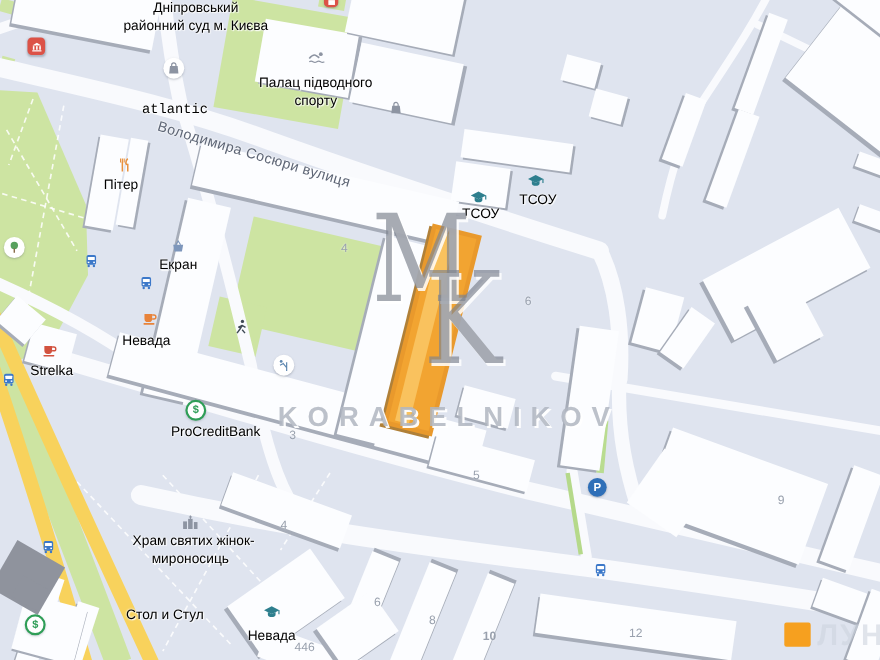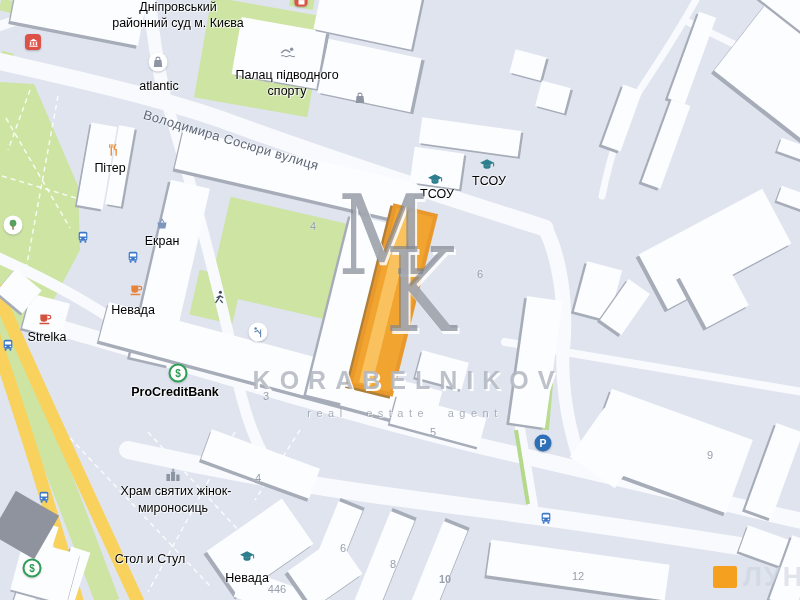--- a/index.html
+++ b/index.html
@@ -357,28 +357,28 @@
       </div>
       <div class="poi" style="left: 543px; top: 443px;">
         <div class="chip-blue">
           <svg width="11" height="11" viewBox="0 0 10 10">
             <text x="5" y="8.4" text-anchor="middle" font-size="9.5" font-weight="bold" fill="#ffffff" font-family="Liberation Sans,sans-serif">P</text>
           </svg>
         </div>
       </div>
       <div class="map-label" style="left: 178px; top: 7px;">Дніпровський</div>
       <div class="map-label" style="left: 178px; top: 23px;">районний суд м. Києва</div>
-      <div class="map-label" style="left: 159px; top: 86px;">atlantic</div>
+      <div class="map-label" style="left: 159px; top: 100px; font-family: Liberation Mono, monospace;">atlantic</div>
       <div class="map-label" style="left: 287px; top: 75px;">Палац підводного</div>
       <div class="map-label" style="left: 287px; top: 91px;">спорту</div>
       <div class="map-label" style="left: 110px; top: 168px;">Пітер</div>
       <div class="map-label" style="left: 162px; top: 241px;">Екран</div>
       <div class="map-label" style="left: 133px; top: 310px;">Невада</div>
       <div class="map-label" style="left: 47px; top: 337px;">Strelka</div>
-      <div class="map-label" style="left: 175px; top: 392px; font-weight: bold;">ProCreditBank</div>
+      <div class="map-label" style="left: 196px; top: 392px;">ProCreditBank</div>
       <div class="map-label" style="left: 437px; top: 194px;">ТСОУ</div>
       <div class="map-label" style="left: 489px; top: 181px;">ТСОУ</div>
       <div class="map-label" style="left: 176px; top: 491px;">Храм святих жінок-</div>
       <div class="map-label" style="left: 173px; top: 508px;">мироносиць</div>
       <div class="map-label" style="left: 150px; top: 559px; text-align: center;">Стол и Стул</div>
       <div class="map-label" style="left: 247px; top: 578px;">Невада</div>
       <div class="house-number" style="left: 313px; top: 226px;">4</div>
       <div class="house-number" style="left: 480px; top: 274px;">6</div>
       <div class="house-number" style="left: 266px; top: 396px;">3</div>
       <div class="house-number" style="left: 433px; top: 432px;">5</div>
@@ -389,20 +389,19 @@
       <div class="house-number" style="left: 578px; top: 576px;">12</div>
       <div class="house-number" style="left: 710px; top: 455px;">9</div>
       <div class="house-number" style="left: 277px; top: 589px;">446</div>
     </div>
 
   <div class="street-label" id="street-label" style="left: 231px; top: 140px; transform: translate(-50%, -50%) rotate(16.5deg);">Володимира Сосюри вулиця</div>
 
   <div class="wm-letter" style="left:338px;top:192px;font-size:110px;transform:scaleX(.8);">M</div>
   <div class="wm-letter" style="left:385px;top:245px;font-size:116px;transform:scaleX(.82);">K</div>
   <div id="wm-brand">KORABELNIKOV</div>
-  <div id="wm-tagline">real estate agent</div>
 
   <div id="lun-logo">
     <div id="lun-square"></div>
     <div id="lun-text">ЛУН</div>
   </div>
 
 </div>
 
 </body></html>

